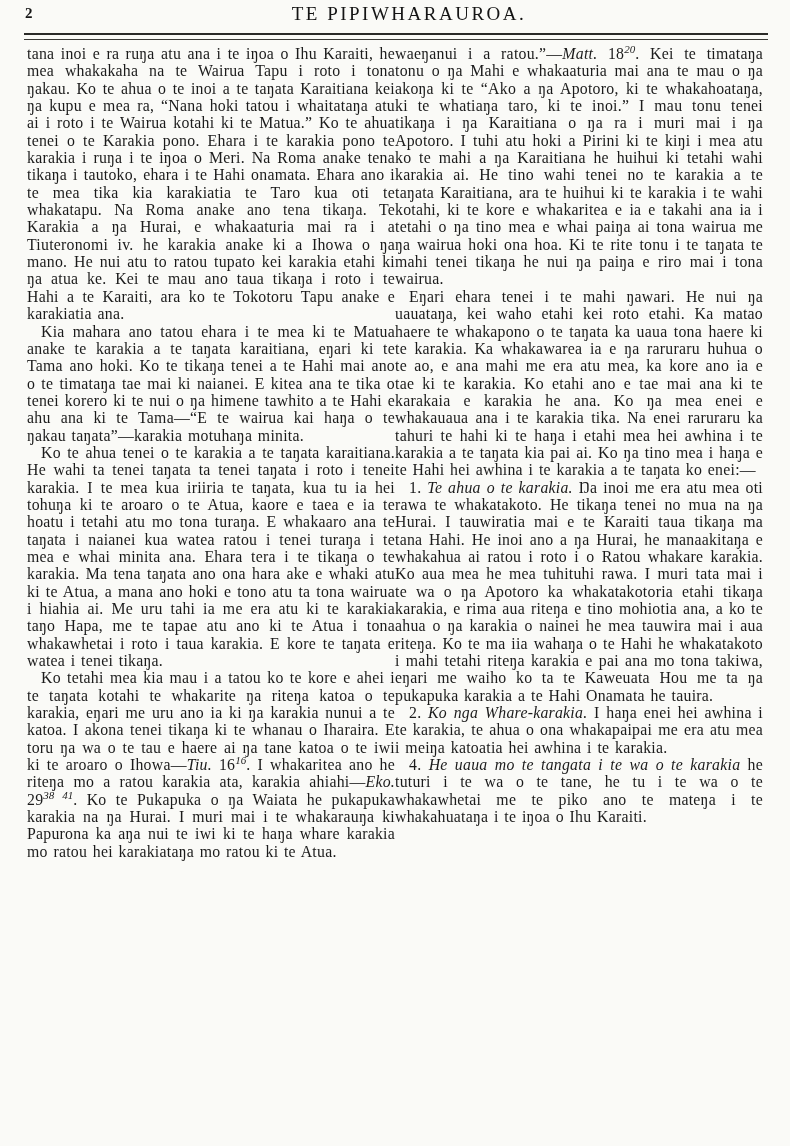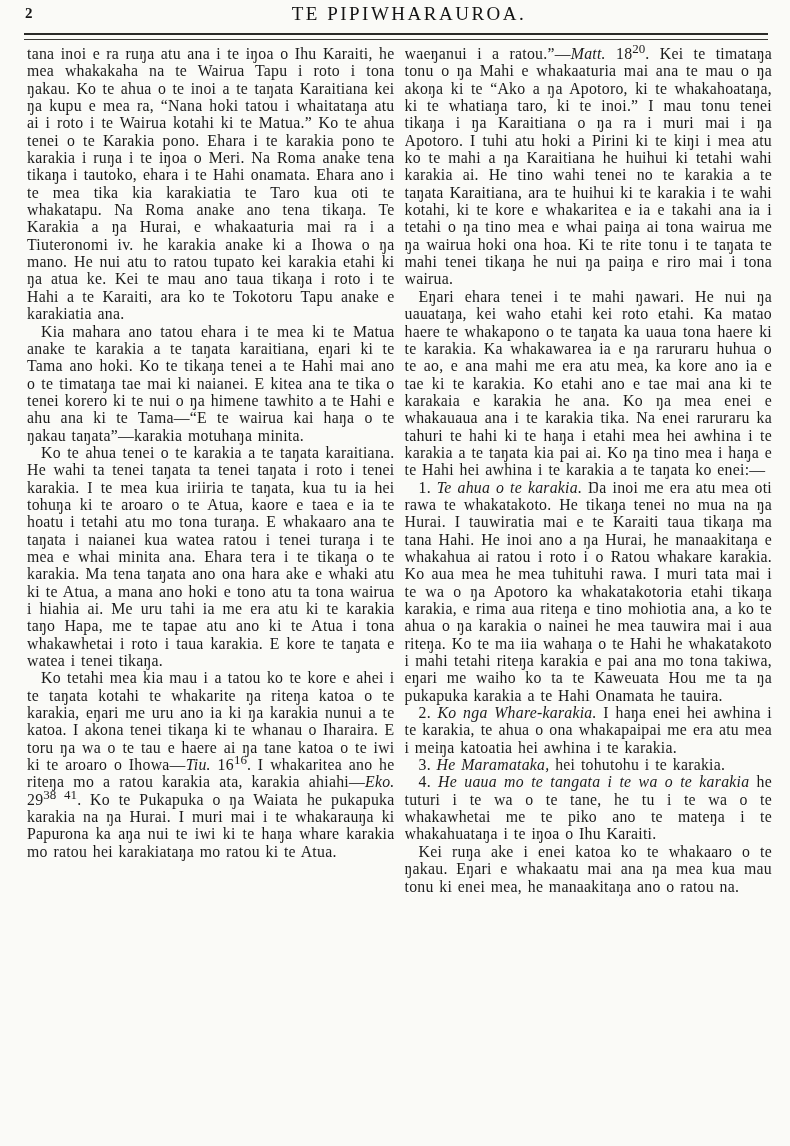--- a/index.html
+++ b/index.html
@@ -49,21 +49,21 @@
     border-top: 2.6px solid #2b2b28;
     border-bottom: 1.3px solid #3a3a36;
   }
   .content {
     position: absolute;
     left: 27px;
     top: 45px;
     width: 745px;
     height: 1096px;
     display: flex;
-    gap: 10px;
+    gap: 0;
   }
   .col {
     width: 368px;
     height: 1096px;
     overflow: hidden;
     text-align: justify;
     font-size: 15.8px;
     line-height: 17.35px;
     letter-spacing: 0.25px;
     word-spacing: 1.5px;
@@ -71,24 +71,25 @@
   .col p {
     margin: 0;
   }
   .col p.indent {
     text-indent: 14px;
   }
   .it {
     font-style: italic;
   }
   sup {
-    font-size: 13px;
+    font-size: 11px;
     line-height: 0;
     vertical-align: super;
     letter-spacing: 0;
+    font-style: italic;
   }
 </style>
 </head>
 <body>
 
 <div class="page">
   <div class="header">
     <span class="page-number">2</span>
     <div class="masthead">TE PIPIWHARAUROA.</div>
   </div>
@@ -98,18 +99,16 @@
         <p class=""><span>tana inoi e ra ruŋa atu ana i te iŋoa o Ihu Karaiti, he mea whakakaha na te Wairua Tapu i roto i tona ŋakau.  Ko te ahua o te inoi a te taŋata Karaitiana kei ŋa kupu e mea ra, “Nana hoki tatou i whaitataŋa atu ai i roto i te Wairua kotahi ki te Matua.”  Ko te ahua tenei o te Karakia pono.  Ehara i te karakia pono te karakia i ruŋa i te iŋoa o Meri.  Na Roma anake tena tikaŋa i tautoko, ehara i te Hahi onamata.  Ehara ano i te mea tika kia karakiatia te Taro kua oti te whakatapu.  Na Roma anake ano tena tikaŋa.  Te Karakia a ŋa Hurai, e whakaaturia mai ra i a Tiuteronomi iv. he karakia anake ki a Ihowa o ŋa mano.  He nui atu to ratou tupato kei karakia etahi ki ŋa atua ke.  Kei te mau ano taua tikaŋa i roto i te Hahi a te Karaiti, ara ko te Tokotoru Tapu anake e karakiatia ana.</span></p>
         <p class="indent"><span>Kia mahara ano tatou ehara i te mea ki te Matua anake te karakia a te taŋata karaitiana, eŋari ki te Tama ano hoki.  Ko te tikaŋa tenei a te Hahi mai ano o te timataŋa tae mai ki naianei.  E kitea ana te tika o tenei korero ki te nui o ŋa himene tawhito a te Hahi e ahu ana ki te Tama—“E te wairua kai haŋa o te ŋakau taŋata”—karakia motuhaŋa minita.</span></p>
         <p class="indent"><span>Ko te ahua tenei o te karakia a te taŋata karaitiana.  He wahi ta tenei taŋata ta tenei taŋata i roto i tenei karakia.  I te mea kua iriiria te taŋata, kua tu ia hei tohuŋa ki te aroaro o te Atua, kaore e taea e ia te hoatu i tetahi atu mo tona turaŋa.  E whakaaro ana te taŋata i naianei kua watea ratou i tenei turaŋa i te mea e whai minita ana.  Ehara tera i te tikaŋa o te karakia.  Ma tena taŋata ano ona hara ake e whaki atu ki te Atua, a mana ano hoki e tono atu ta tona wairua i hiahia ai.  Me uru tahi ia me era atu ki te karakia taŋo Hapa, me te tapae atu ano ki te Atua i tona whakawhetai i roto i taua karakia.  E kore te taŋata e watea i tenei tikaŋa.</span></p>
         <p class="indent"><span>Ko tetahi mea kia mau i a tatou ko te kore e ahei i te taŋata kotahi te whakarite ŋa riteŋa katoa o te karakia, eŋari me uru ano ia ki ŋa karakia nunui a te katoa.  I akona tenei tikaŋa ki te whanau o Iharaira.  E toru ŋa wa o te tau e haere ai ŋa tane katoa o te iwi ki te aroaro o Ihowa—</span><span class="it">Tiu.</span><span> 16</span><sup>16</sup><span>.  I whakaritea ano he riteŋa mo a ratou karakia ata, karakia ahiahi—</span><span class="it">Eko.</span><span> 29</span><sup>38 41</sup><span>.  Ko te Pukapuka o ŋa Waiata he pukapuka karakia na ŋa Hurai.  I muri mai i te whakarauŋa ki Papurona ka aŋa nui te iwi ki te haŋa whare karakia mo ratou hei karakiataŋa mo ratou ki te Atua.</span></p>
       </div>
     <div class="col">
         <p class=""><span>waeŋanui i a ratou.”—</span><span class="it">Matt.</span><span> 18</span><sup>20</sup><span>.  Kei te timataŋa tonu o ŋa Mahi e whakaaturia mai ana te mau o ŋa akoŋa ki te “Ako a ŋa Apotoro, ki te whakahoataŋa, ki te whatiaŋa taro, ki te inoi.”  I mau tonu tenei tikaŋa i ŋa Karaitiana o ŋa ra i muri mai i ŋa Apotoro.  I tuhi atu hoki a Pirini ki te kiŋi i mea atu ko te mahi a ŋa Karaitiana he huihui ki tetahi wahi karakia ai.  He tino wahi tenei no te karakia a te taŋata Karaitiana, ara te huihui ki te karakia i te wahi kotahi, ki te kore e whakaritea e ia e takahi ana ia i tetahi o ŋa tino mea e whai paiŋa ai tona wairua me ŋa wairua hoki ona hoa.  Ki te rite tonu i te taŋata te mahi tenei tikaŋa he nui ŋa paiŋa e riro mai i tona wairua.</span></p>
         <p class="indent"><span>Eŋari ehara tenei i te mahi ŋawari.  He nui ŋa uauataŋa, kei waho etahi kei roto etahi.  Ka matao haere te whakapono o te taŋata ka uaua tona haere ki te karakia.  Ka whakawarea ia e ŋa raruraru huhua o te ao, e ana mahi me era atu mea, ka kore ano ia e tae ki te karakia.  Ko etahi ano e tae mai ana ki te karakaia e karakia he ana.  Ko ŋa mea enei e whakauaua ana i te karakia tika.  Na enei raruraru ka tahuri te hahi ki te haŋa i etahi mea hei awhina i te karakia a te taŋata kia pai ai.  Ko ŋa tino mea i haŋa e te Hahi hei awhina i te karakia a te taŋata ko enei:—</span></p>
         <p class="indent"><span>1. </span><span class="it">Te ahua o te karakia.</span><span>  Ŋa inoi me era atu mea oti rawa te whakatakoto.  He tikaŋa tenei no mua na ŋa Hurai.  I tauwiratia mai e te Karaiti taua tikaŋa ma tana Hahi.  He inoi ano a ŋa Hurai, he manaakitaŋa e whakahua ai ratou i roto i o Ratou whakare karakia.  Ko aua mea he mea tuhituhi rawa.  I muri tata mai i te wa o ŋa Apotoro ka whakatakotoria etahi tikaŋa karakia, e rima aua riteŋa e tino mohiotia ana, a ko te ahua o ŋa karakia o nainei he mea tauwira mai i aua riteŋa.  Ko te ma iia wahaŋa o te Hahi he whakatakoto i mahi tetahi riteŋa karakia e pai ana mo tona takiwa, eŋari me waiho ko ta te Kaweuata Hou me ta ŋa pukapuka karakia a te Hahi Onamata he tauira.</span></p>
         <p class="indent"><span>2. </span><span class="it">Ko nga Whare-karakia.</span><span>  I haŋa enei hei awhina i te karakia, te ahua o ona whakapaipai me era atu mea i meiŋa katoatia hei awhina i te karakia.</span></p>
-        <p class="indent"><span>3. </span><span class="it">He Maramataka,</span><span> hei tohutohu i te karakia.</span></p>
         <p class="indent"><span>4. </span><span class="it">He uaua mo te tangata i te wa o te karakia</span><span> he tuturi i te wa o te tane, he tu i te wa o te whakawhetai me te piko ano te mateŋa i te whakahuataŋa i te iŋoa o Ihu Karaiti.</span></p>
-        <p class="indent"><span>Kei ruŋa ake i enei katoa ko te whakaaro o te ŋakau.  Eŋari e whakaatu mai ana ŋa mea kua mau tonu ki enei mea, he manaakitaŋa ano o ratou na.</span></p>
       </div>
   </div>
 </div>
 
 </body></html>

